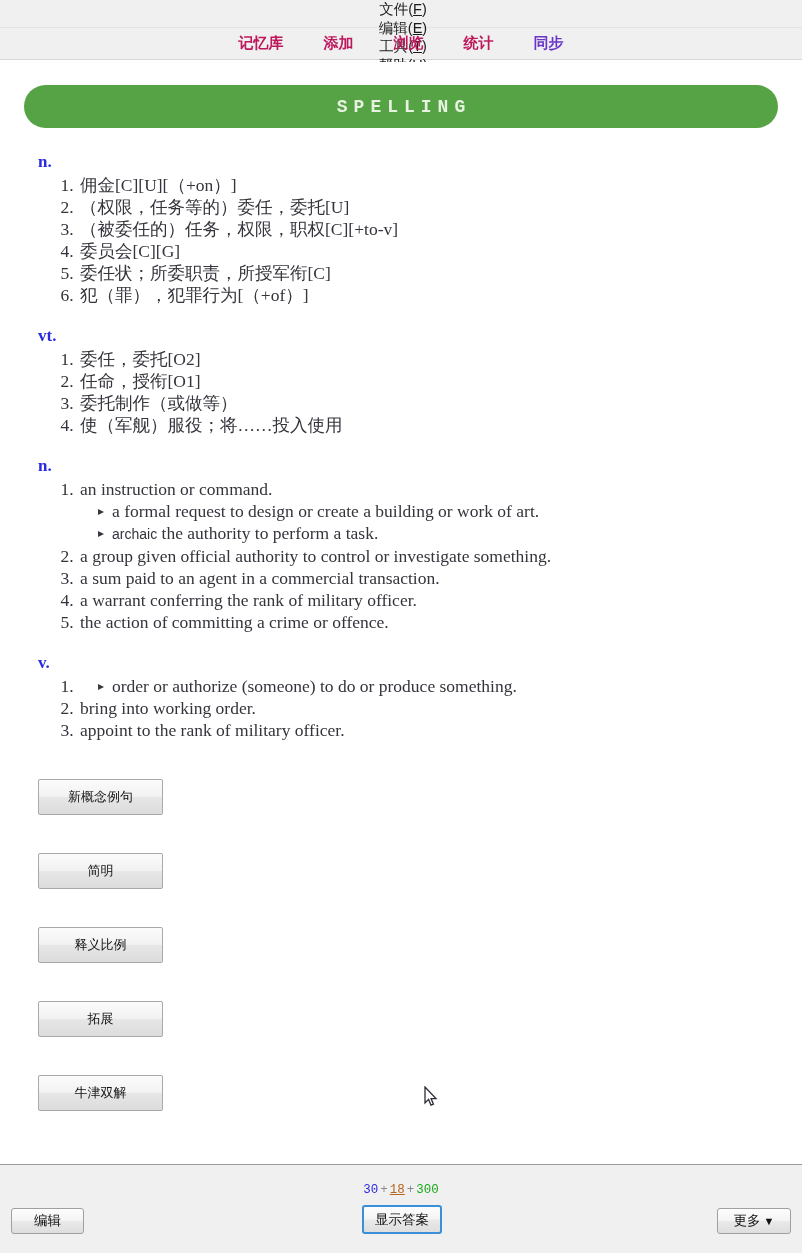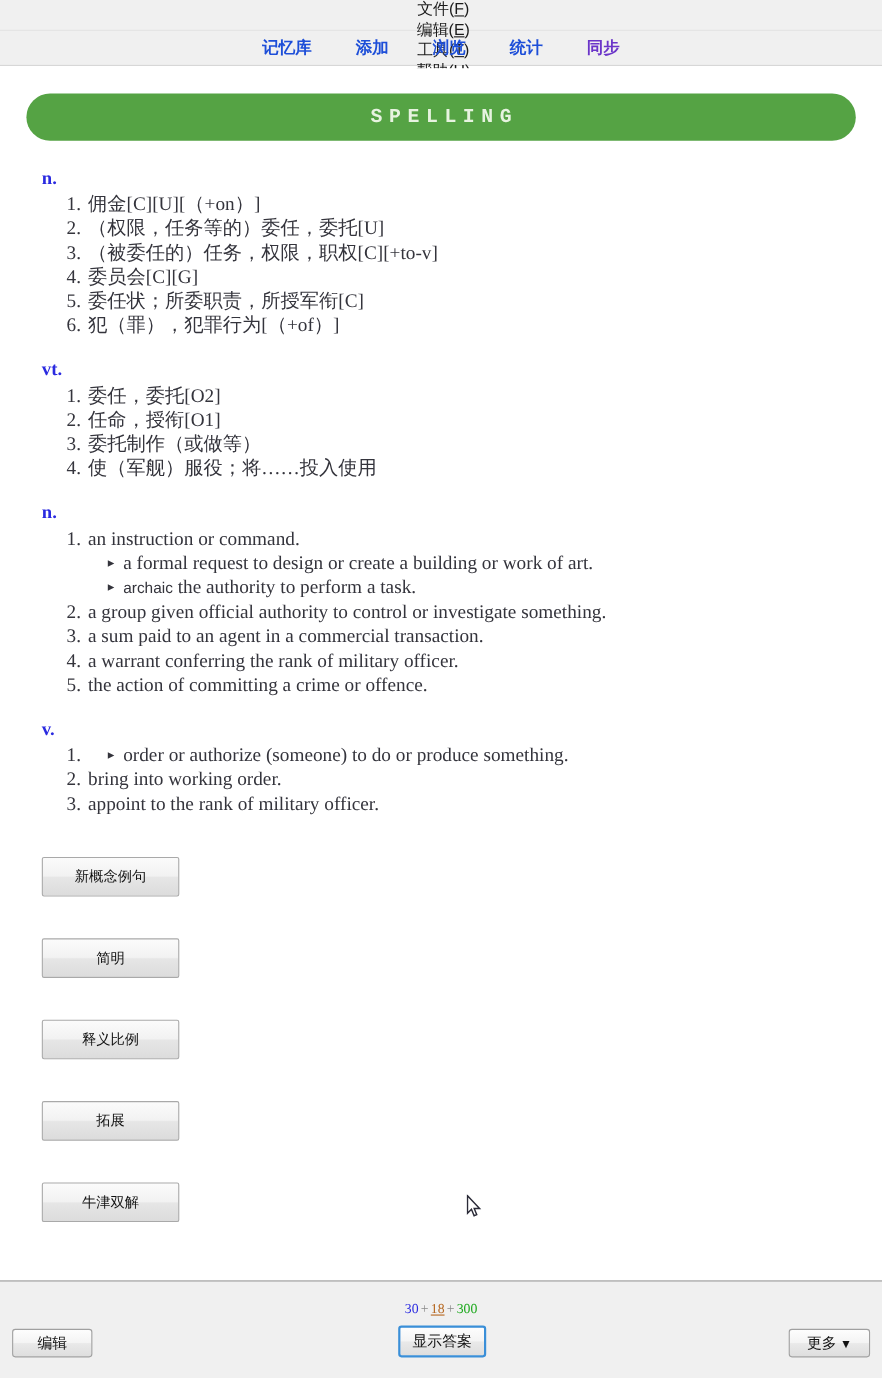--- a/index.html
+++ b/index.html
@@ -38,21 +38,21 @@
     border-top: 1px solid #e3e3e3;
     border-bottom: 1px solid #d7d7d7;
     display: flex;
     align-items: center;
     justify-content: center;
     gap: 40px;
   }
   .nav-link {
     font-size: 15px;
     font-weight: bold;
-    color: #1d4ed8;
+    color: #be185d;
     text-decoration: none;
     white-space: nowrap;
   }
   .nav-link.active { color: #6b35c9; }
 
   
   .card-area {
     position: absolute;
     top: 62px; left: 0; right: 0;
     bottom: 89px;
@@ -156,21 +156,21 @@
     position: absolute;
     left: 0; right: 0; bottom: 0;
     height: 89px;
     background: #f0f0f0;
     border-top: 1px solid #9a9a9a;
   }
   .counts {
     position: absolute;
     top: 18px; left: 0; right: 0;
     text-align: center;
-    font-family: Liberation Serif, serif;
+    font-family: Liberation Mono, monospace;
     font-size: 12.5px;
   }
   .counts .c-new { color: #2a2ae0; }
   .counts .c-learn { color: #b5651d; text-decoration: underline; }
   .counts .c-review { color: #1aa81a; }
   .counts .plus { color: #8a8a8a; padding: 0 2px; }
 
   .bbtn {
     position: absolute;
     font-family: "Liberation Sans", sans-serif;

